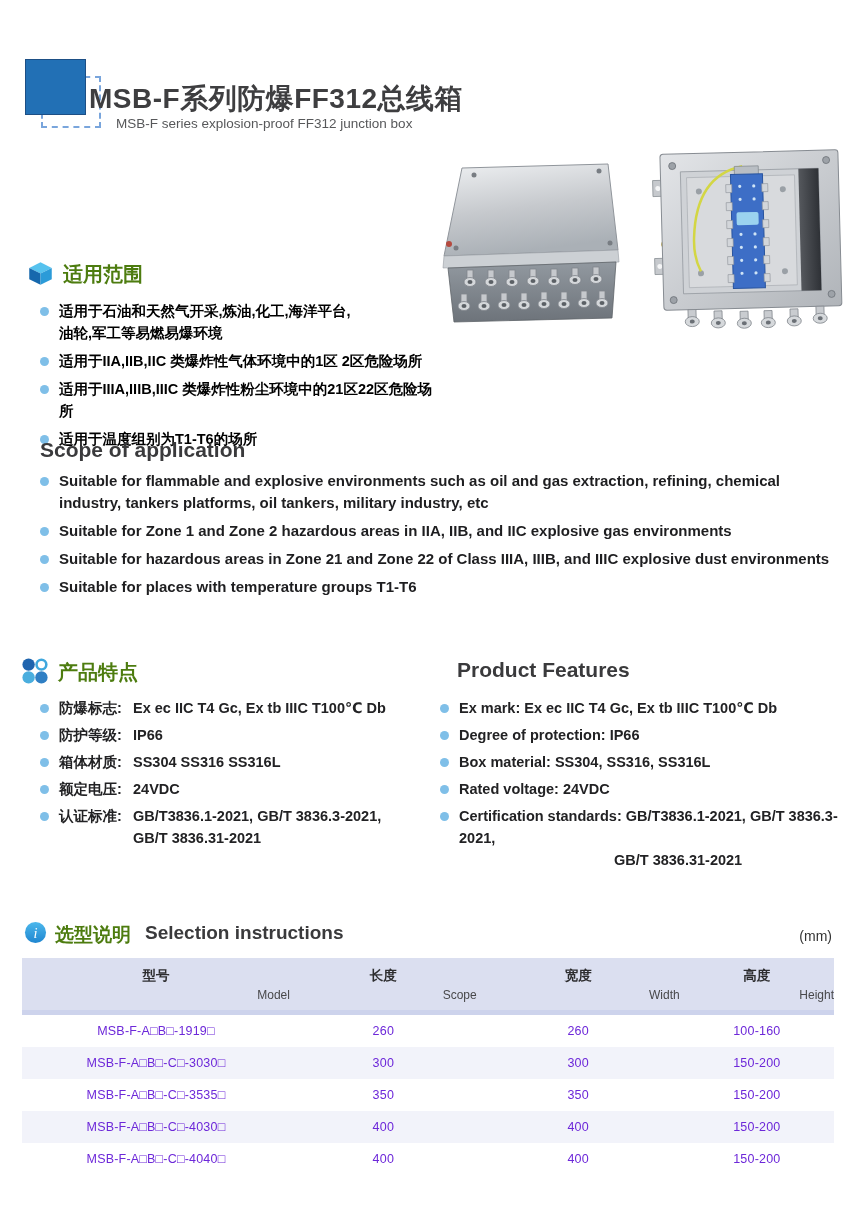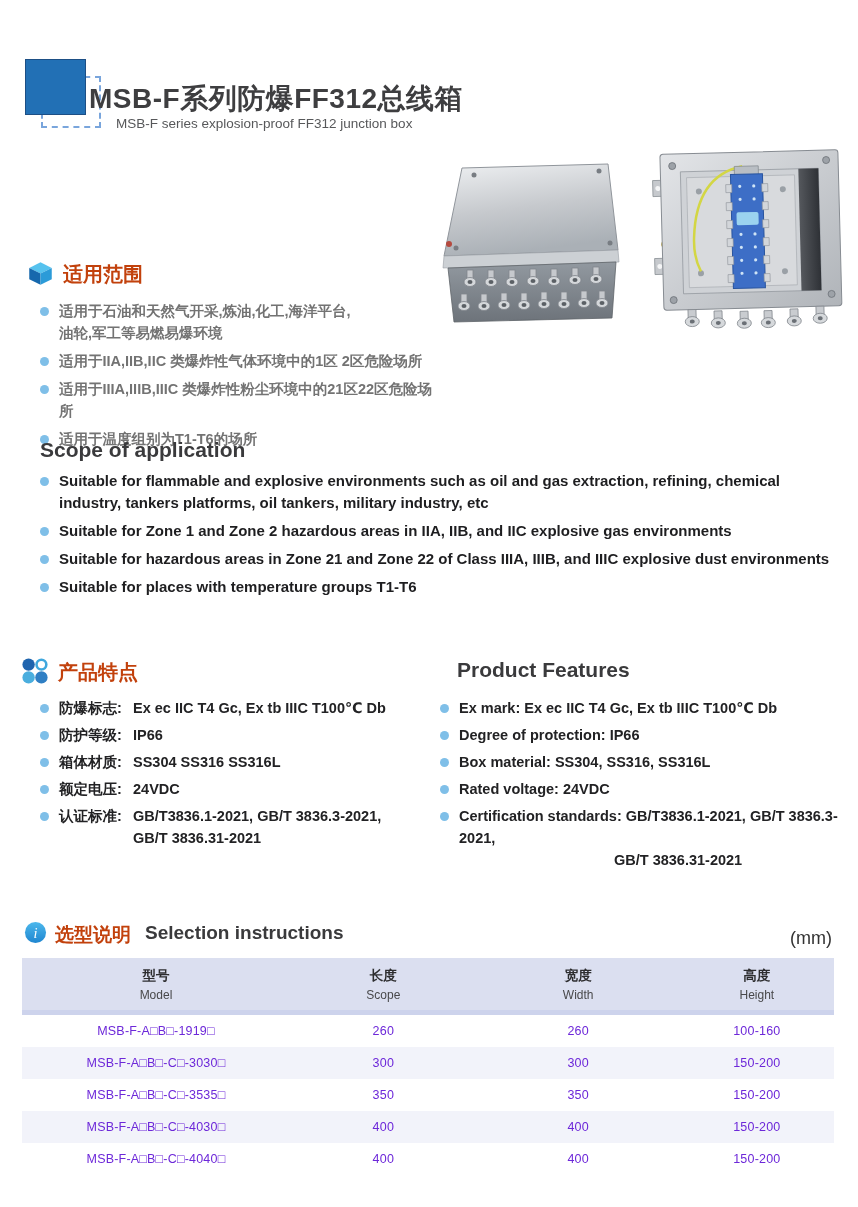--- a/index.html
+++ b/index.html
@@ -16,48 +16,48 @@
   .title-zh{position:absolute;left:89px;top:80px;font-size:28px;font-weight:bold;
     color:#3e3e40;letter-spacing:.5px;z-index:2;white-space:nowrap;}
   .title-en{position:absolute;left:116px;top:116px;font-size:13.5px;color:#57585a;
     z-index:2;white-space:nowrap;}
   
   .photo{position:absolute;}
   .photo-closed{left:428px;top:154px;}
   .photo-open{left:652px;top:138px;}
   
   .sec-icon{position:absolute;}
-  .sec-head-zh{position:absolute;font-size:20px;font-weight:bold;color:#c2410c;white-space:nowrap;}
+  .sec-head-zh{position:absolute;font-size:20px;font-weight:bold;color:#4d7c0f;white-space:nowrap;}
   .sec-head-en{position:absolute;font-size:21px;font-weight:600;color:#3a3a3c;white-space:nowrap;}
   
   .blist{list-style:none;margin:0;padding:0;position:absolute;}
   .blist li{position:relative;padding-left:19px;}
   .blist .dot{position:absolute;left:0;top:7px;width:9px;height:9px;border-radius:50%;
     background:#7fbfe8;}
   .l1,.l2{display:block;}
   .zh-list{left:40px;width:402px;}
-  .zh-list li{margin-bottom:6px;font-size:14.5px;line-height:22px;font-weight:600;color:#737373;}
+  .zh-list li{margin-bottom:6px;font-size:14.5px;line-height:22px;font-weight:600;color:#000000;}
   .en-list{left:40px;width:794px;}
   .en-list li{margin-bottom:6px;font-size:15px;line-height:22px;font-weight:600;color:#1e1e20;}
   .feat-zh{left:40px;top:697px;width:398px;}
   .feat-zh li{margin-bottom:5px;font-size:14.5px;line-height:22px;font-weight:600;color:#222224;}
   .feat-zh .lab{display:inline-block;min-width:74px;vertical-align:top;}
   .feat-zh .valwrap{display:inline-block;vertical-align:top;}
   .feat-en{left:440px;top:697px;width:404px;}
   .feat-en li{margin-bottom:5px;font-size:14.5px;line-height:22px;font-weight:600;color:#222224;}
   .feat-en .v2{display:block;padding-left:155px;}
   .feat-zh .v2{display:block;}
   
-  .sel-unit{position:absolute;right:26px;top:928px;font-size:18px;color:#333;}
+  .sel-unit{position:absolute;right:26px;top:928px;font-size:14px;color:#333;}
   .spec-table{position:absolute;left:22px;top:958px;width:812px;border-collapse:collapse;
     table-layout:fixed;}
   .spec-table thead th{background:#dbdff0;padding:9px 0 8px 0;
     border-bottom:5px solid #cdd3ec;font-weight:normal;}
   .spec-table .cn{display:block;font-size:13.5px;font-weight:bold;color:#2d2d2f;}
-  .spec-table .en{display:block;font-size:12px;color:#48484a;margin-top:3px;}
+  .spec-table .en{display:block;font-size:12px;color:#48484a;margin-top:3px;text-align:right;}
   .spec-table tbody td{height:30px;text-align:center;font-size:12.5px;color:#6d28d9;
     letter-spacing:.2px;}
   .spec-table tbody tr:nth-child(even){background:#f2f3fa;}
 </style>
 </head>
 <body>
 
 <div class="page">
 
   <div class="logo-dashed"></div>

